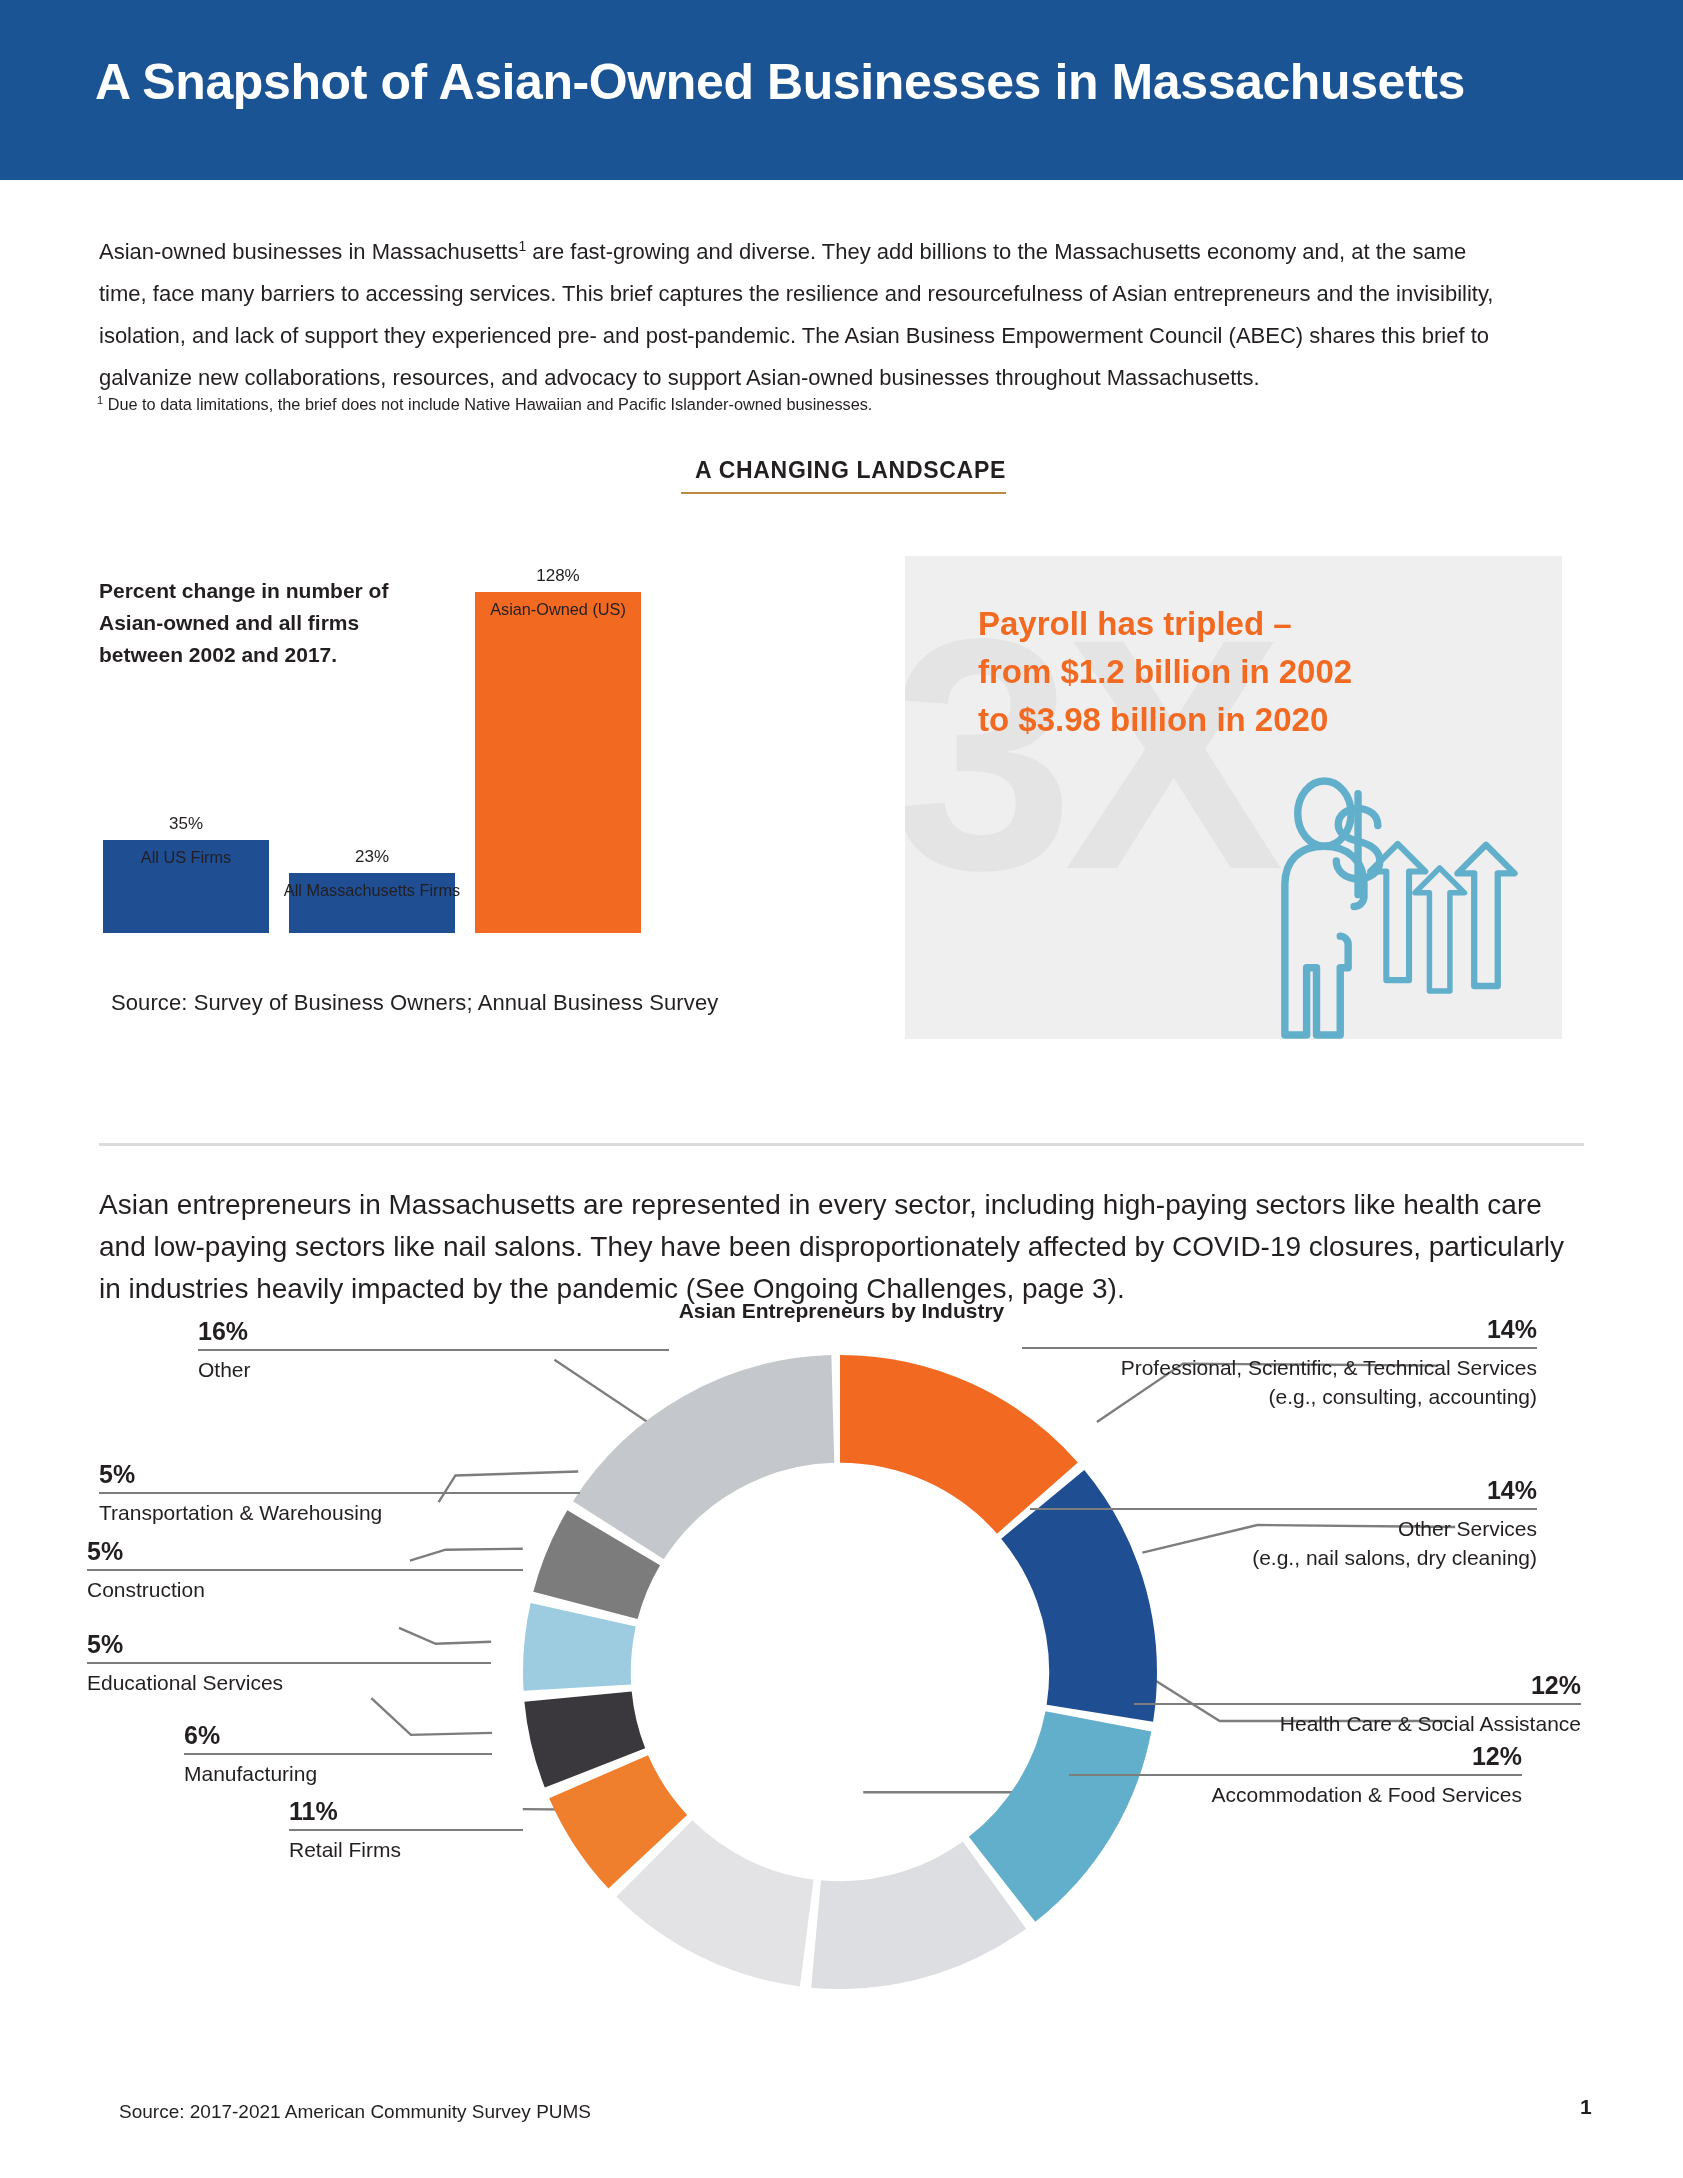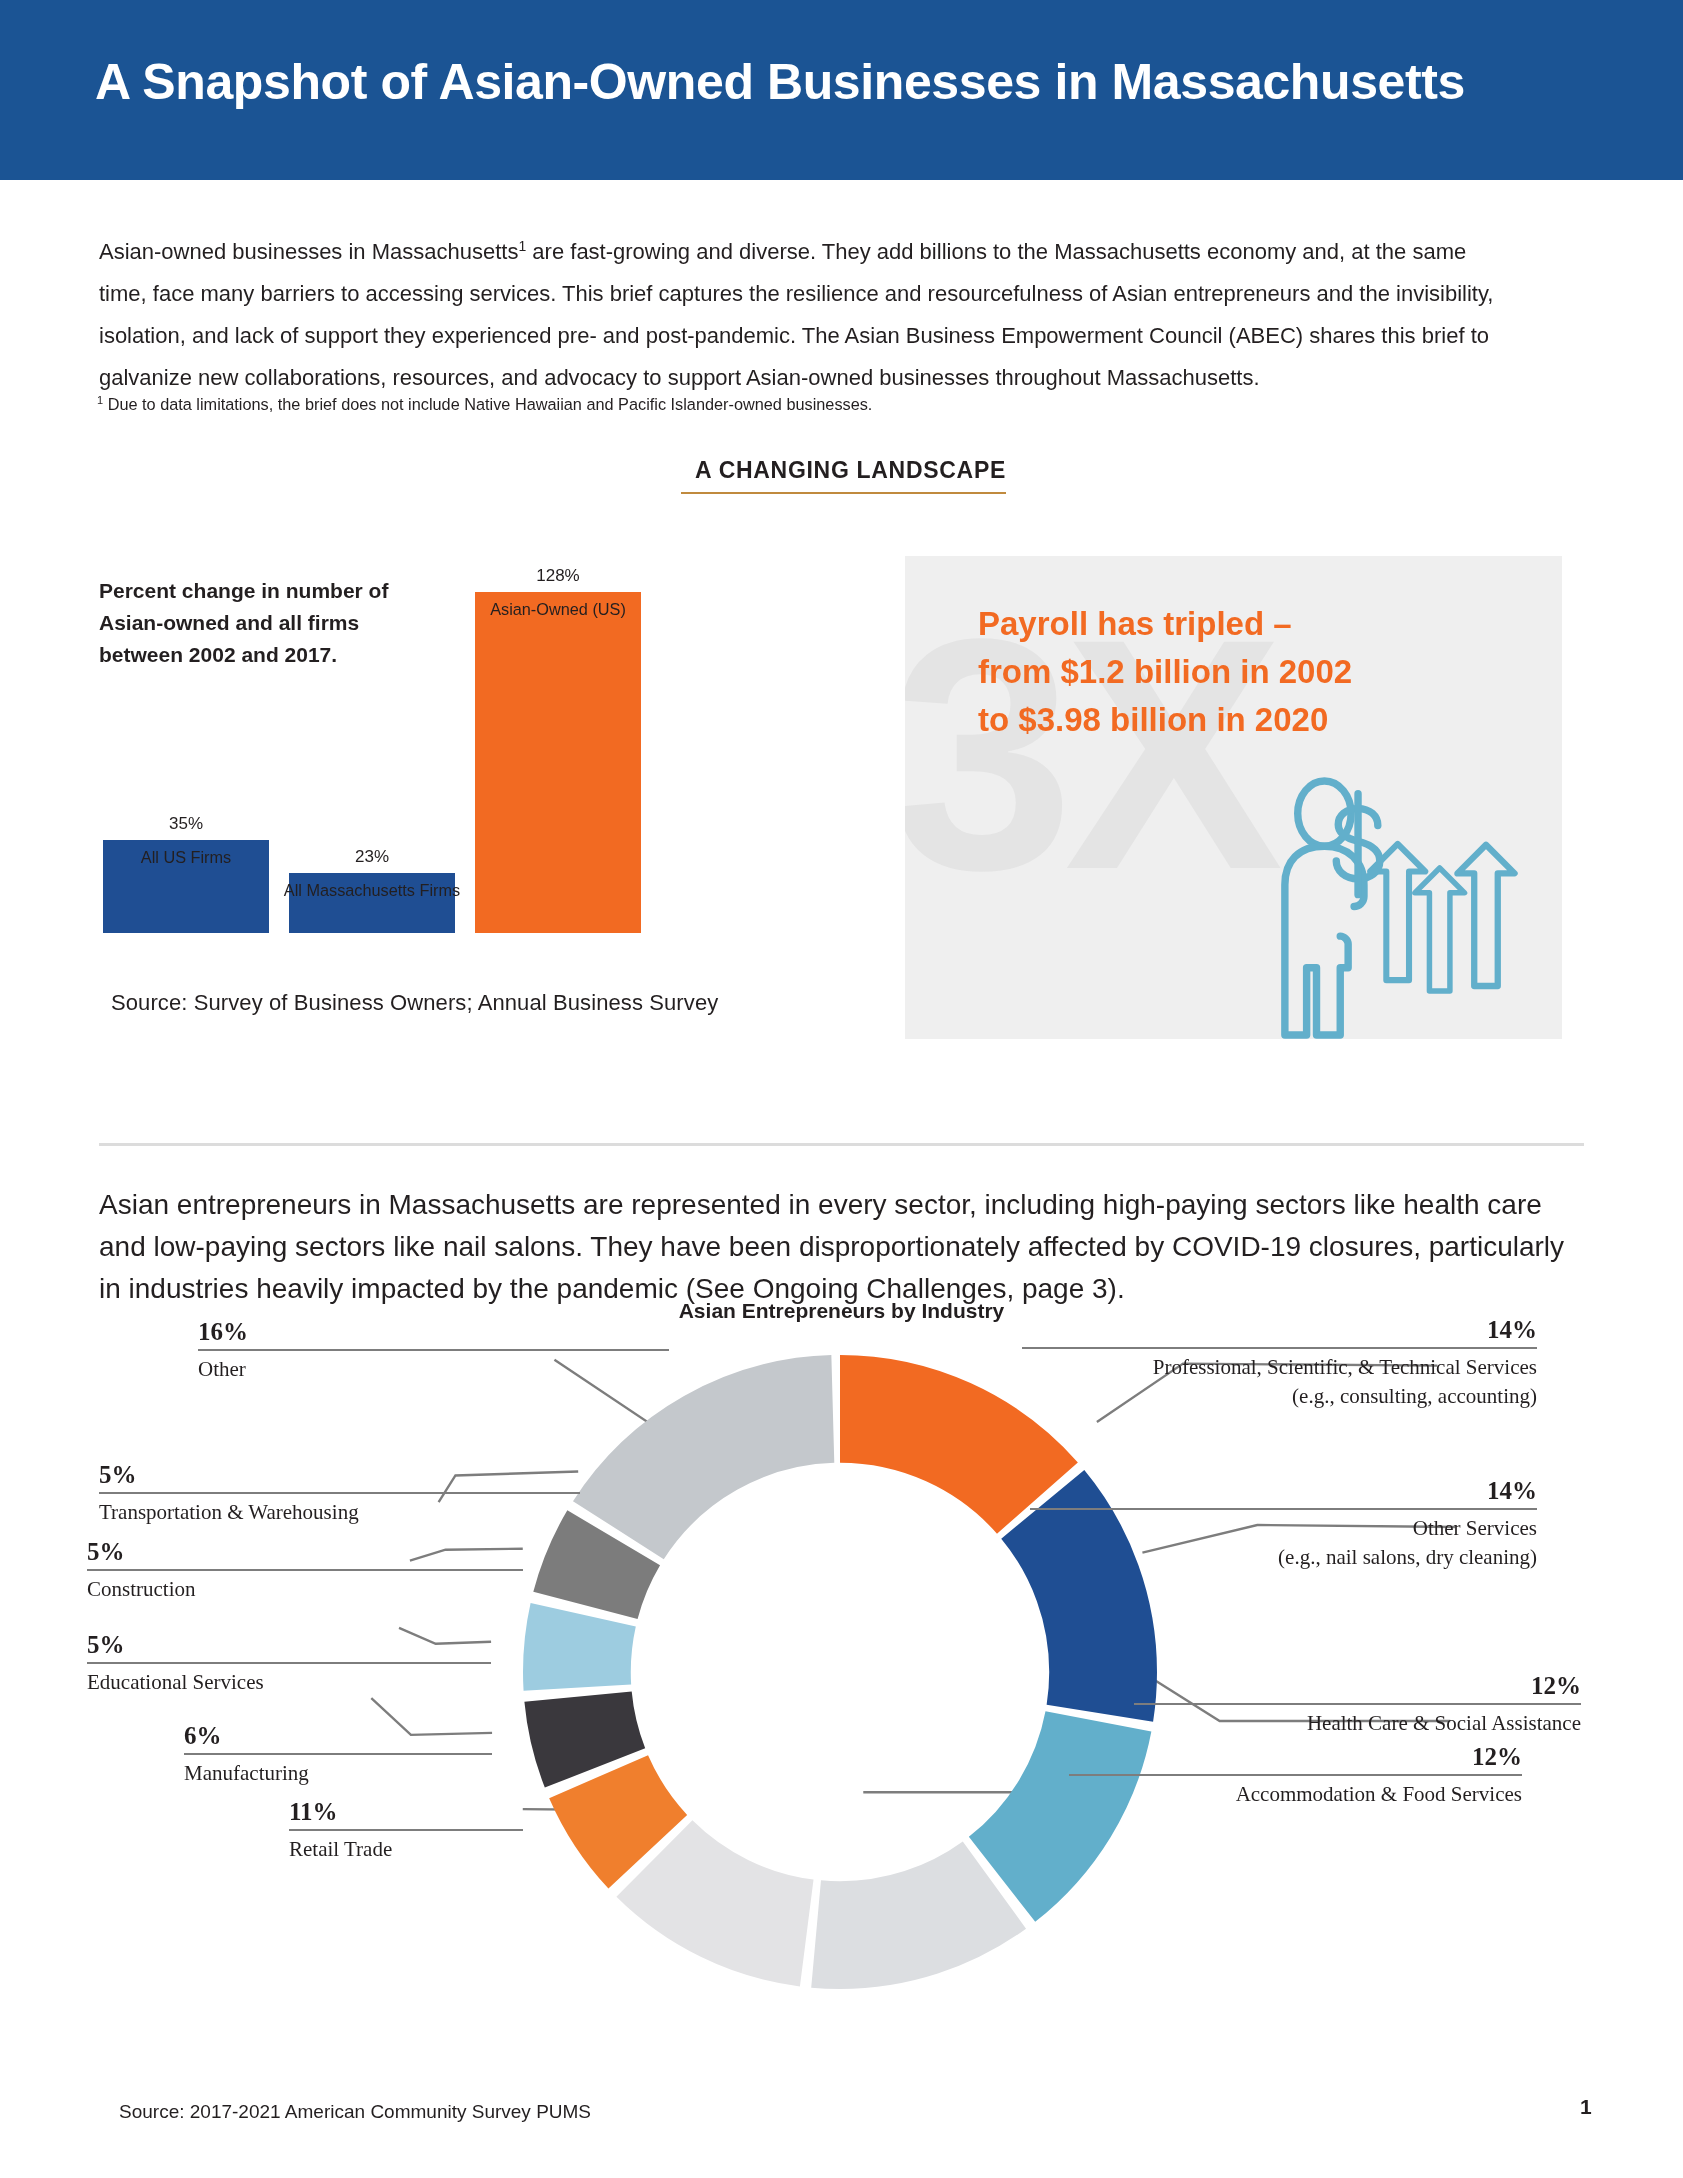--- a/index.html
+++ b/index.html
@@ -101,21 +101,21 @@
   
   .donut-title {
     position:absolute; left:0; top:1299px; width:1683px; text-align:center;
     font-size:21px; font-weight:bold; color:#231f20;
   }
   .donut-wrap { position:absolute; left:0px; top:1327px; width:1683px; height:782px; }
   .donut-svg { position:absolute; left:523px; top:28px; width:634px; height:634px; }
   .leader-svg { position:absolute; left:0; top:0; width:1683px; height:782px; }
 
   .cl {
-    position:absolute; font-size:21px; line-height:29px; color:#231f20;font-family:Liberation Serif, serif;
+    position:absolute; font-size:21px; line-height:29px; color:#231f20;
   }
   .cl .pct { font-size:25px; font-weight:bold; display:block; }
   .cl .rule { height:2px; background:#7d7d7d; margin:3px 0 4px 0; }
   .cl.left { text-align:left; }
   .cl.right { text-align:right; }
 
   .donut-source {
     position:absolute; left:119px; top:2101px;
     font-size:19px; color:#231f20;
   }
@@ -299,21 +299,21 @@
 
   <div class="cl left" style="left:184px; top:394px; width:308px;">
     <span class="pct">6%</span>
     <div class="rule"></div>
     <span>Manufacturing</span>
   </div>
 
   <div class="cl left" style="left:289px; top:470px; width:234px;">
     <span class="pct">11%</span>
     <div class="rule"></div>
-    <span>Retail Trade</span>
+    <span>Retail Firms</span>
   </div>
 
   <div class="cl right" style="left:1022px; top:-12px; width:515px;">
     <span class="pct">14%</span>
     <div class="rule"></div>
     <span>Professional, Scientific, &amp; Technical Services</span><br>
     <span>(e.g., consulting, accounting)</span>
   </div>
 
   <div class="cl right" style="left:1030px; top:149px; width:507px;">

